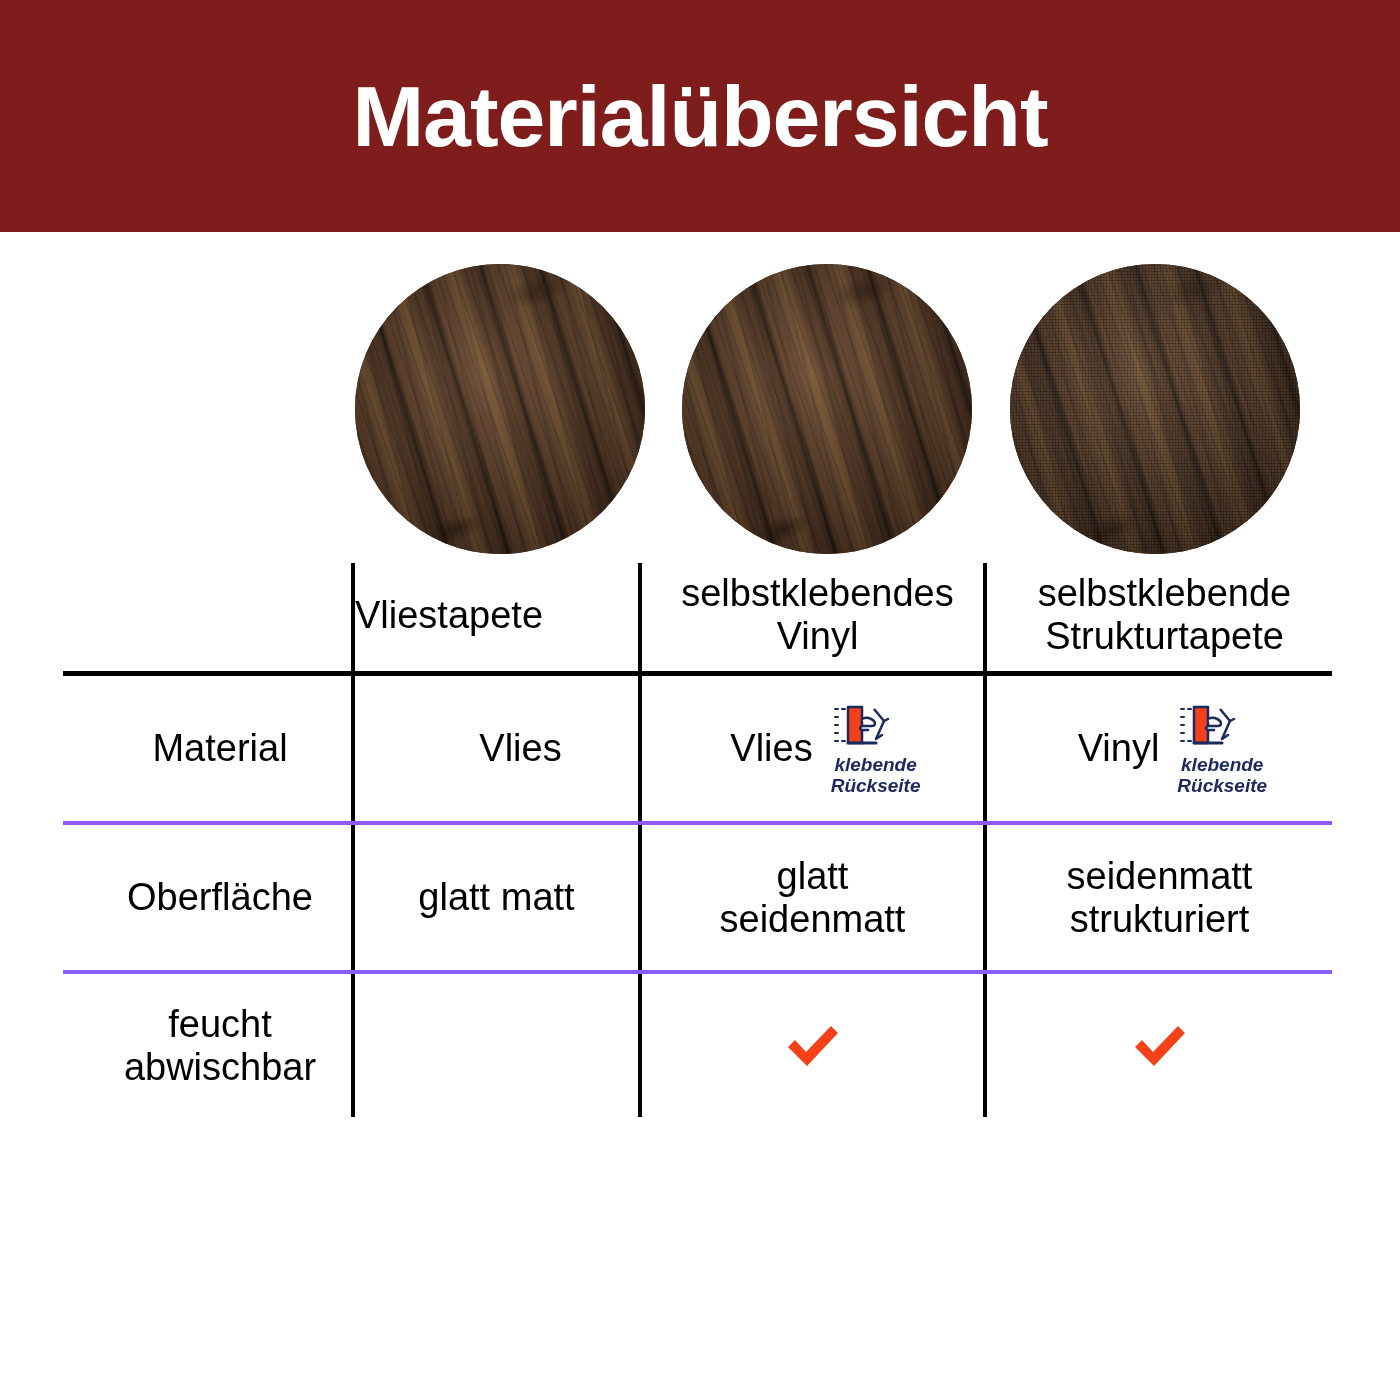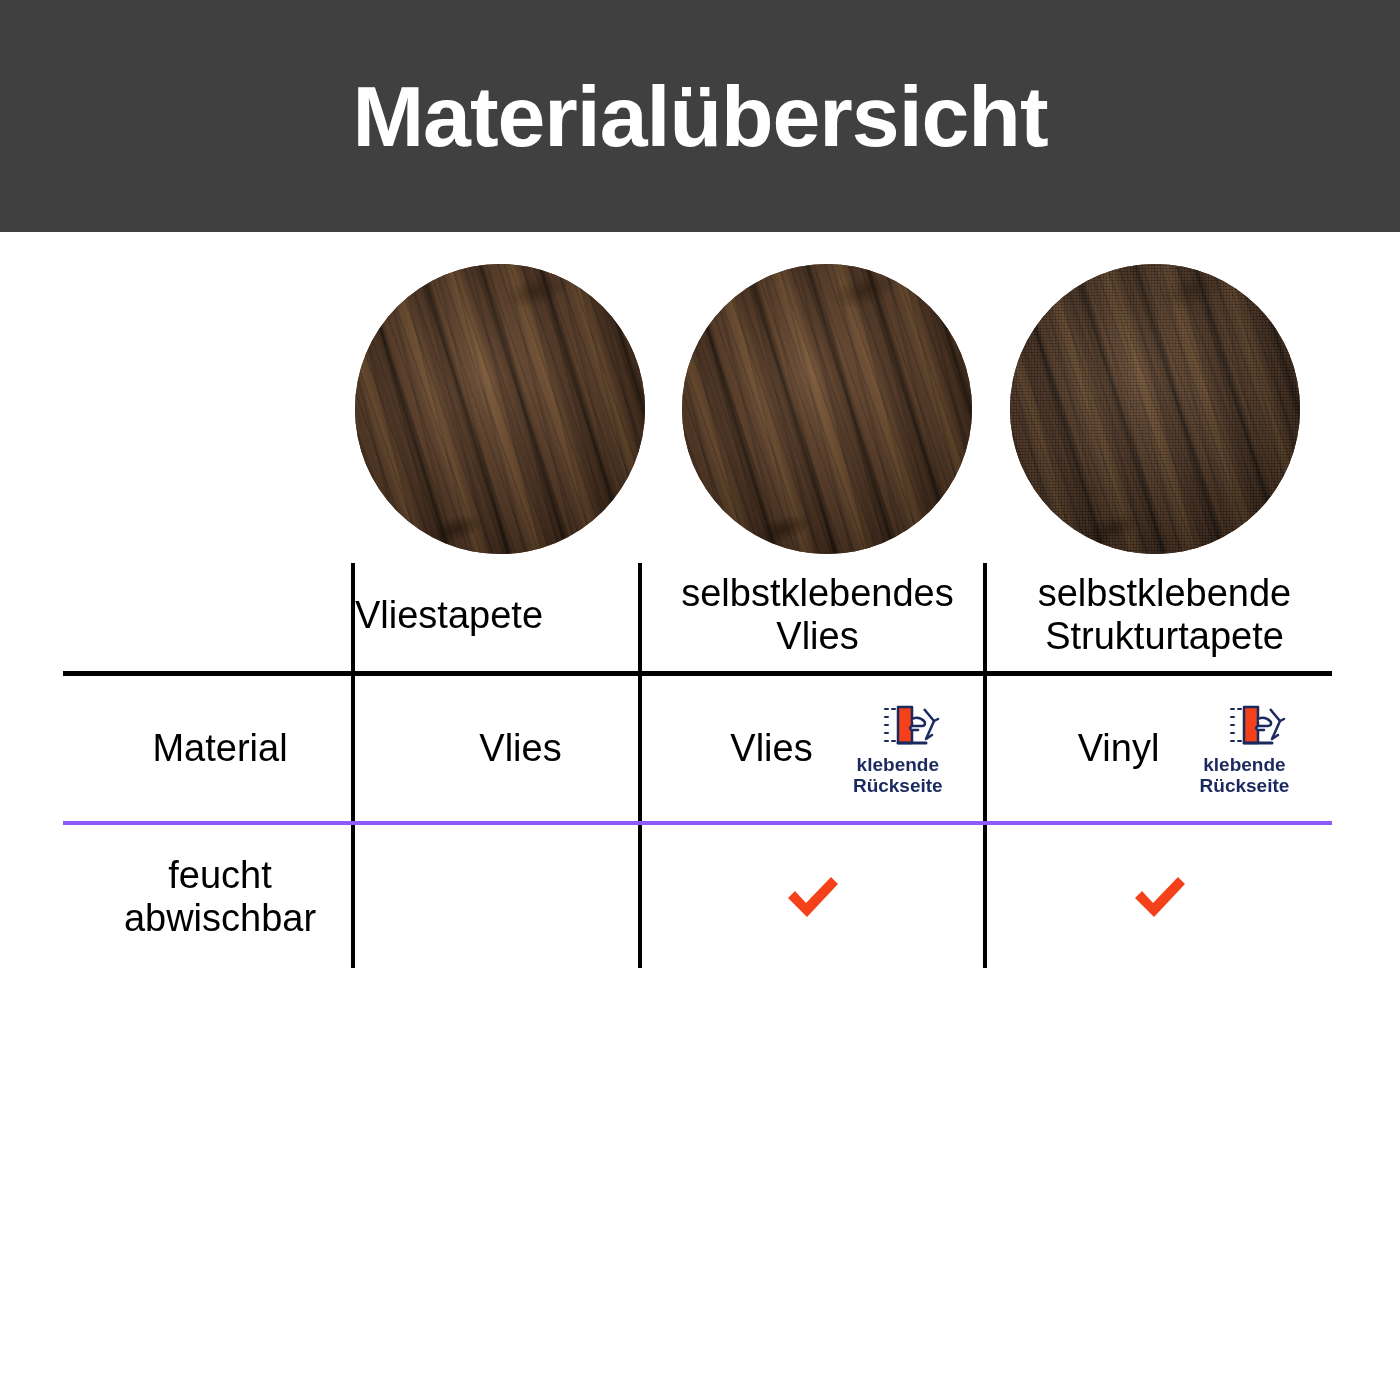--- a/index.html
+++ b/index.html
@@ -7,21 +7,21 @@
     width:1400px;height:1400px;
     background:#ffffff;
     font-family:"Liberation Sans", sans-serif;
     overflow:hidden;
   }
   .page{position:relative;width:1400px;height:1400px;}
 
   
   .header{
     position:absolute;left:0;top:0;width:1400px;height:232px;
-    background:#404040;
+    background:#7f1d1d;
   }
   .header-title{
     position:absolute;left:0;right:0;top:50%;
     transform:translateY(-50%);
     text-align:center;
     color:#ffffff;
     font-size:86px;
     font-weight:bold;
     letter-spacing:-1px;
     line-height:1;
@@ -149,22 +149,23 @@
   }
   .mat-inner{
     display:flex;align-items:center;justify-content:center;
     gap:18px;
     height:100%;
     padding-left:48px;
   }
   .mat-text{white-space:nowrap;}
 
   .badge{
-    display:flex;flex-direction:column;align-items:flex-end;
+    display:flex;flex-direction:column;align-items:flex-start;
     width:112px;
+    font-style:italic;
   }
   .badge-icon{width:62px;height:50px;display:block;}
   .badge-txt{
     color:#1b2a5e;
     font-size:19px;
     font-weight:bold;
     line-height:1.12;
     text-align:center;
     margin-top:3px;
     white-space:nowrap;
@@ -219,21 +220,21 @@
       <col class="c-label">
         <col class="c-col1">
         <col class="c-col2">
         <col class="c-col3">
     </colgroup>
     <tbody>
 
       <tr class="r-head">
         <td class="lbl"></td>
         <td class="vline head-cell ctr">Vliestapete</td>
-        <td class="vline head-cell">selbstklebendes Vlies</td>
+        <td class="vline head-cell">selbstklebendes Vinyl</td>
         <td class="vline head-cell">selbstklebende Strukturtapete</td>
       </tr>
 
       <tr class="r-body">
         <td class="lbl">Material</td>
 
         <td class="vline mat-cell">
           <div class="mat-inner">
             <span class="mat-text">Vlies</span>
           </div>
@@ -282,20 +283,26 @@
               <span class="badge-txt">
                 <span>klebende</span><br>
                 <span>Rückseite</span>
               </span>
             </span>
           </div>
         </td>
       </tr>
 
 
+      <tr class="r-body">
+        <td class="lbl">Oberfläche</td>
+        <td class="vline two-line">glatt matt</td>
+        <td class="vline two-line">glatt<br>seidenmatt</td>
+        <td class="vline two-line">seidenmatt<br>strukturiert</td>
+      </tr>
 
 
       <tr class="r-body r-last">
         <td class="lbl two-line">feucht abwischbar</td>
         <td class="vline"></td>
         <td class="vline">
           <svg class="check" viewBox="0 0 62 52">
             <path d="M6 27 L13 20 L24 32 L49 6 L56 13 L25 46 Z" fill="#f5411a"></path>
           </svg>
         </td>

